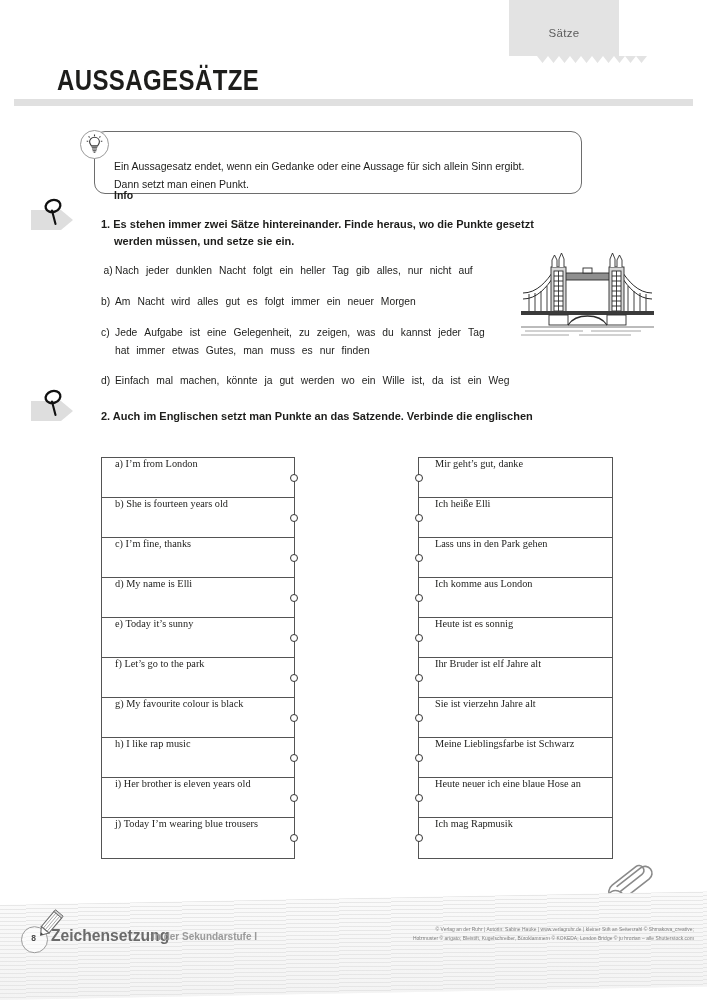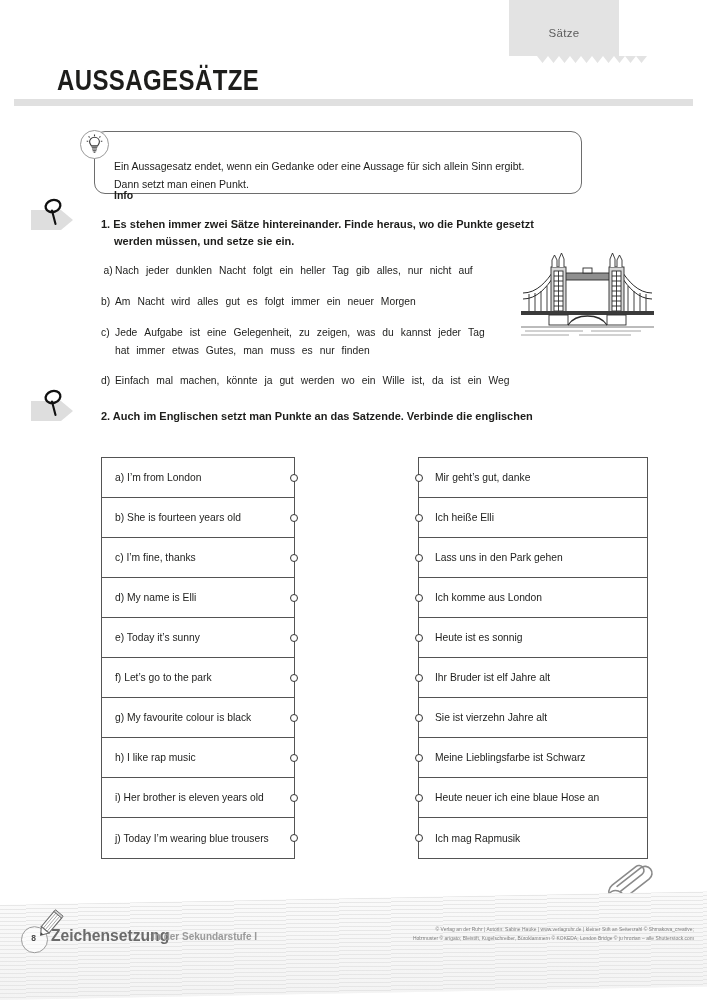--- a/index.html
+++ b/index.html
@@ -72,21 +72,21 @@
   .ex1-words{display:inline-block;}
   .ex1-words span{display:inline-block;margin-right:7px;}
 
   
   .bridge{position:absolute;left:521px;top:249px;}
 
   
   .mbox{position:absolute;border:1px solid #545454;background:#fff;box-sizing:border-box;}
   .mrow{
     position:relative;height:40px;box-sizing:border-box;border-bottom:1px solid #545454;
-    display:flex;align-items:center;
+    display:flex;font-family:Liberation Serif, serif;
   }
   .mrow:last-child{border-bottom:none;}
   .mrow .txt{font-size:10.3px;color:#1d1d1b;white-space:nowrap;}
   .mbox.left .mrow{padding-left:13px;}
   .mbox.right .mrow{padding-left:16px;}
   .dot{
     position:absolute;top:50%;width:8px;height:8px;border-radius:50%;
     border:1px solid #333;background:#fff;margin-top:-4px;box-sizing:border-box;
   }
   .mbox.left .dot{right:-4px;}
@@ -276,21 +276,21 @@
     <div class="mrow">
         <span class="txt">i) Her brother is eleven years old</span>
         <span class="dot"></span>
       </div>
     <div class="mrow">
         <span class="txt">j) Today I’m wearing blue trousers</span>
         <span class="dot"></span>
       </div>
   </div>
 
-  <div class="mbox right" style="left:418px;top:457px;width:230px;">
+  <div class="mbox right" style="left:418px;top:457px;width:195px;">
     <div class="mrow">
         <span class="dot"></span>
         <span class="txt">Mir geht’s gut, danke</span>
       </div>
     <div class="mrow">
         <span class="dot"></span>
         <span class="txt">Ich heiße Elli</span>
       </div>
     <div class="mrow">
         <span class="dot"></span>

